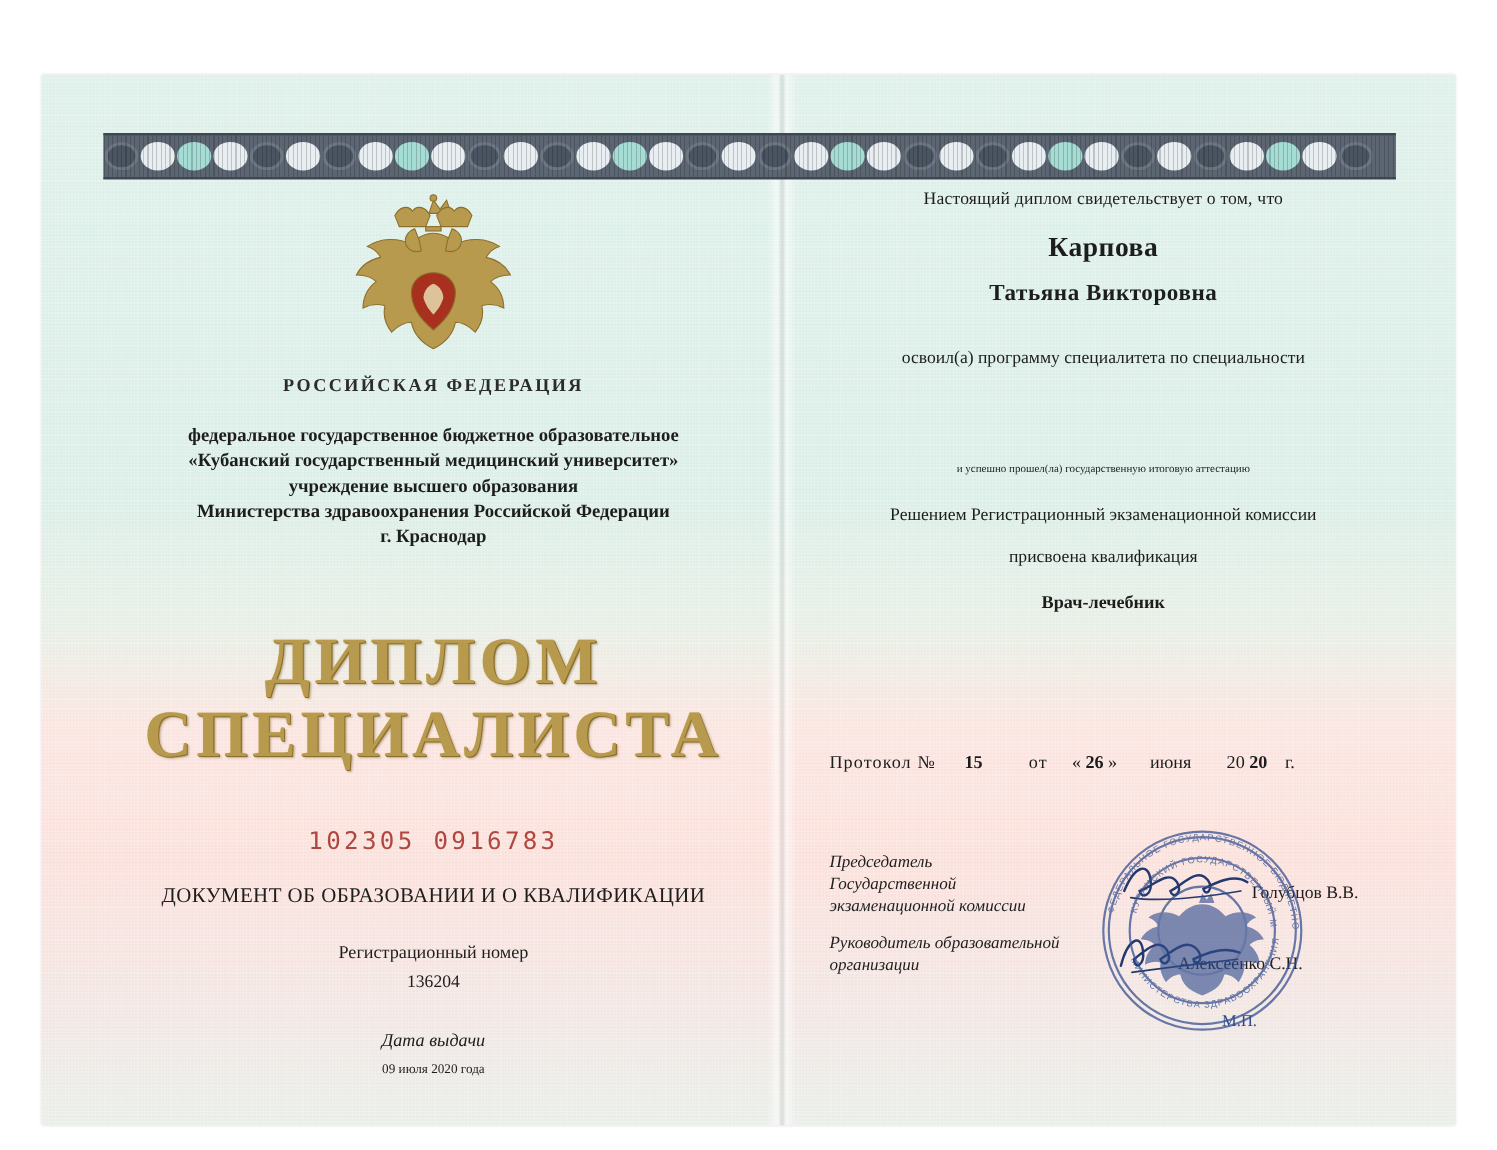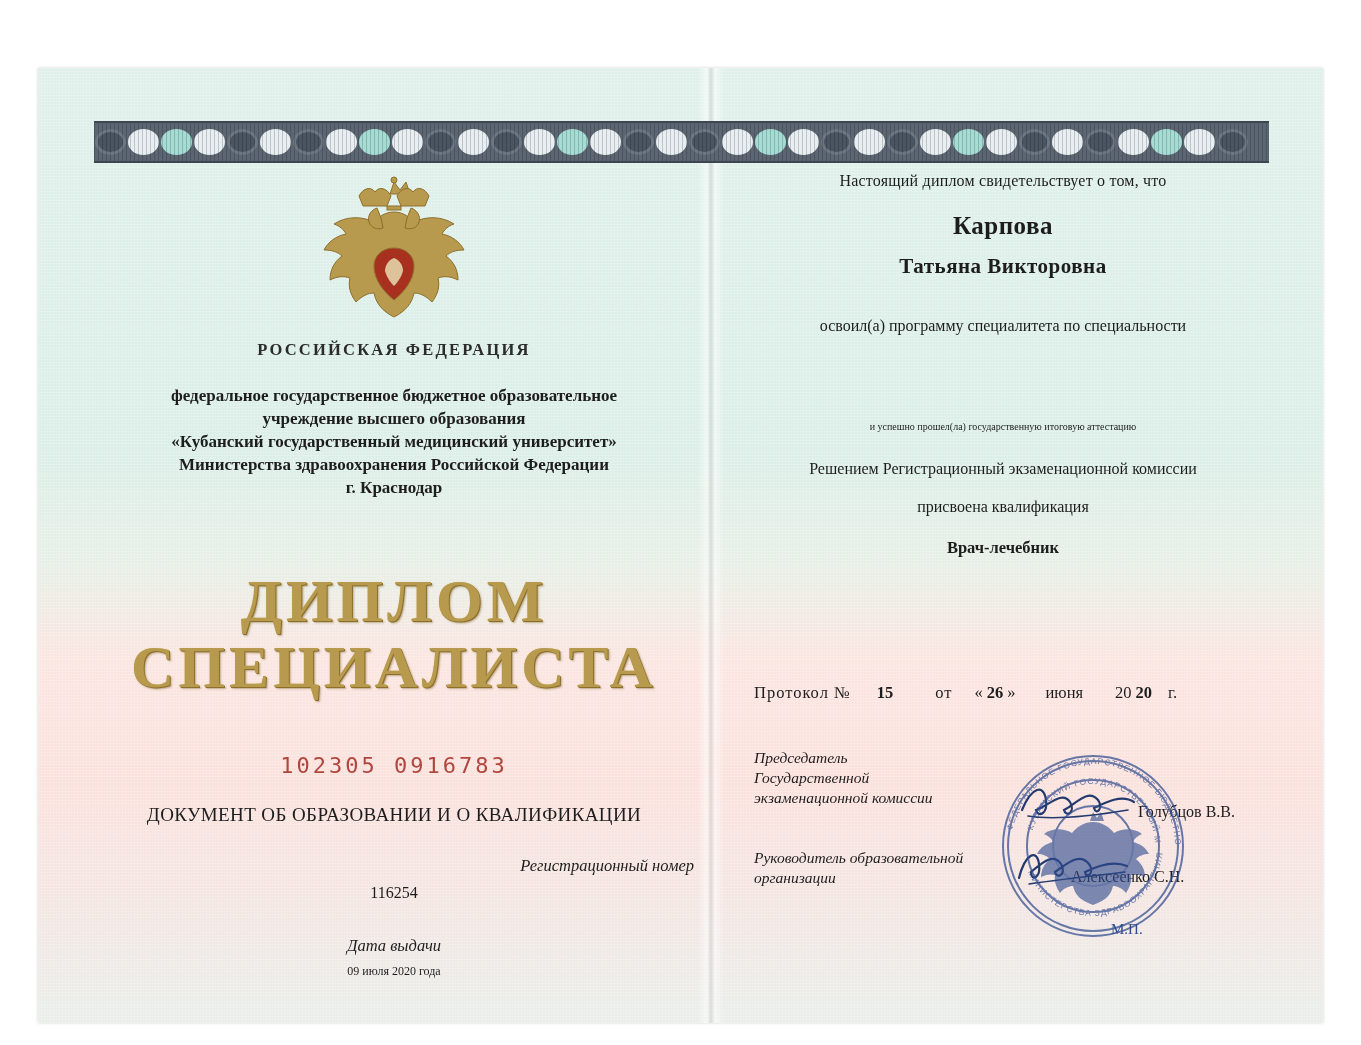--- a/index.html
+++ b/index.html
@@ -154,23 +154,21 @@
   }
   .doc-about {
     margin-top: 26px;
     font-size: 19px;
     letter-spacing: .4px;
     color: #1d1d1d;
   }
   .reg-label {
     margin-top: 30px;
     font-size: 16.5px;
-    font-style: italic;
-    color: #1d1d1d;
-    text-align: right;
+    color: #1d1d1d;
   }
   .reg-value {
     margin-top: 8px;
     font-size: 16px;
     color: #1d1d1d;
   }
   .date-label {
     margin-top: 34px;
     font-size: 16.5px;
     font-style: italic;
@@ -249,21 +247,21 @@
   .protocol .q2  { margin-left: 4px; }
   .protocol .mon { margin-left: 30px; }
   .protocol .y1  { margin-left: 32px; }
   .protocol .y2  { margin-left: 4px; font-weight: bold; }
   .protocol .g   { margin-left: 16px; }
 
   
   .sig-block {
     position: absolute;
     left: 716px;
-    top: 680px;
+    top: 706px;
     width: 260px;
     font-size: 15.5px;
     font-style: italic;
     line-height: 20px;
     color: #1d1d1d;
   }
   .sig-block2 {
     position: absolute;
     left: 716px;
     top: 780px;
@@ -386,37 +384,37 @@
           <g fill="#e8dcb0" opacity=".85">
             <path d="M95 82 c-6 2 -9 8 -9 13 2 7 6 12 9 15 3 -3 7 -8 9 -15 0 -5 -3 -11 -9 -13z"></path>
           </g>
         </svg>
       </div>
 
       <div class="rf-line">РОССИЙСКАЯ ФЕДЕРАЦИЯ</div>
 
       <div class="org">
         <div>федеральное государственное бюджетное образовательное</div>
+        <div>«Кубанский государственный медицинский университет»</div>
         <div>учреждение высшего образования</div>
-        <div>«Кубанский государственный медицинский университет»</div>
         <div>Министерства здравоохранения Российской Федерации</div>
         <div>г. Краснодар</div>
       </div>
 
       <div class="title">
         <span class="t1">ДИПЛОМ</span>
         <span class="t2">СПЕЦИАЛИСТА</span>
       </div>
 
       <div class="serial">102305 0916783</div>
 
       <div class="doc-about">ДОКУМЕНТ ОБ ОБРАЗОВАНИИ И О КВАЛИФИКАЦИИ</div>
 
       <div class="reg-label">Регистрационный номер</div>
-      <div class="reg-value">116254</div>
+      <div class="reg-value">136204</div>
 
       <div class="date-label">Дата выдачи</div>
       <div class="date-value">09 июля 2020 года</div>
     </div>
 
     <div class="right">
       <div class="r-certifies">Настоящий диплом свидетельствует о том, что</div>
       <div class="r-surname">Карпова</div>
       <div class="r-firstname">Татьяна Викторовна</div>
       <div class="r-program">освоил(а) программу специалитета по специальности</div>

